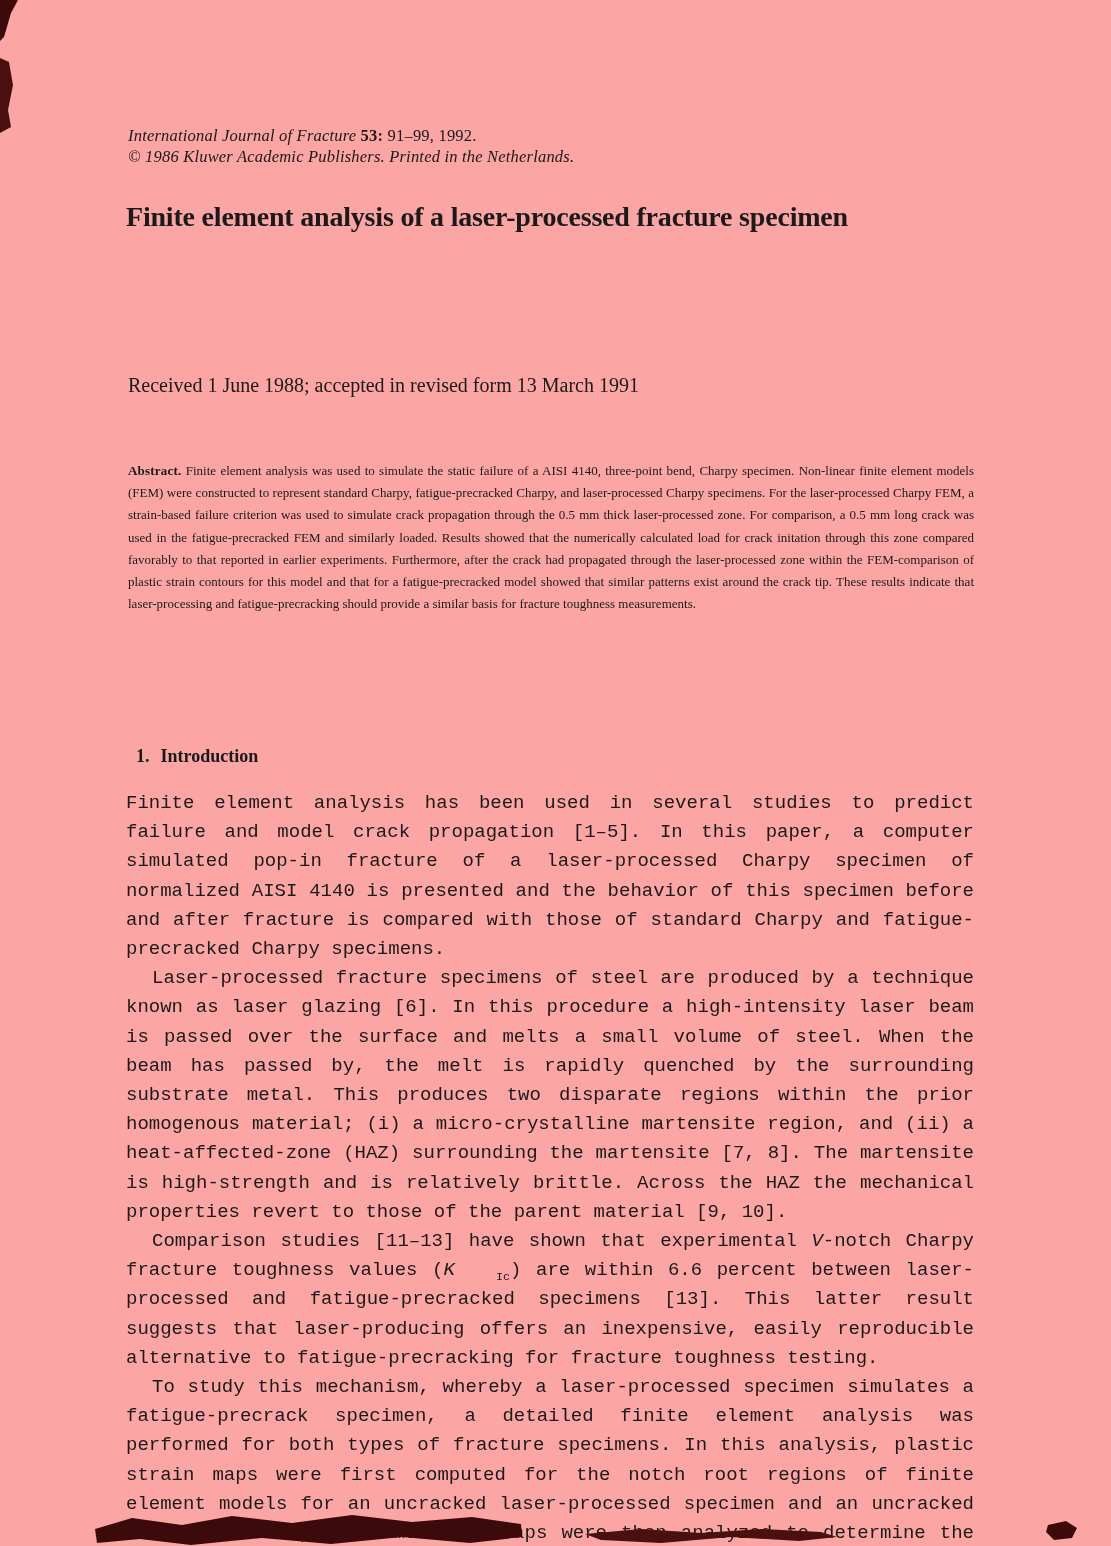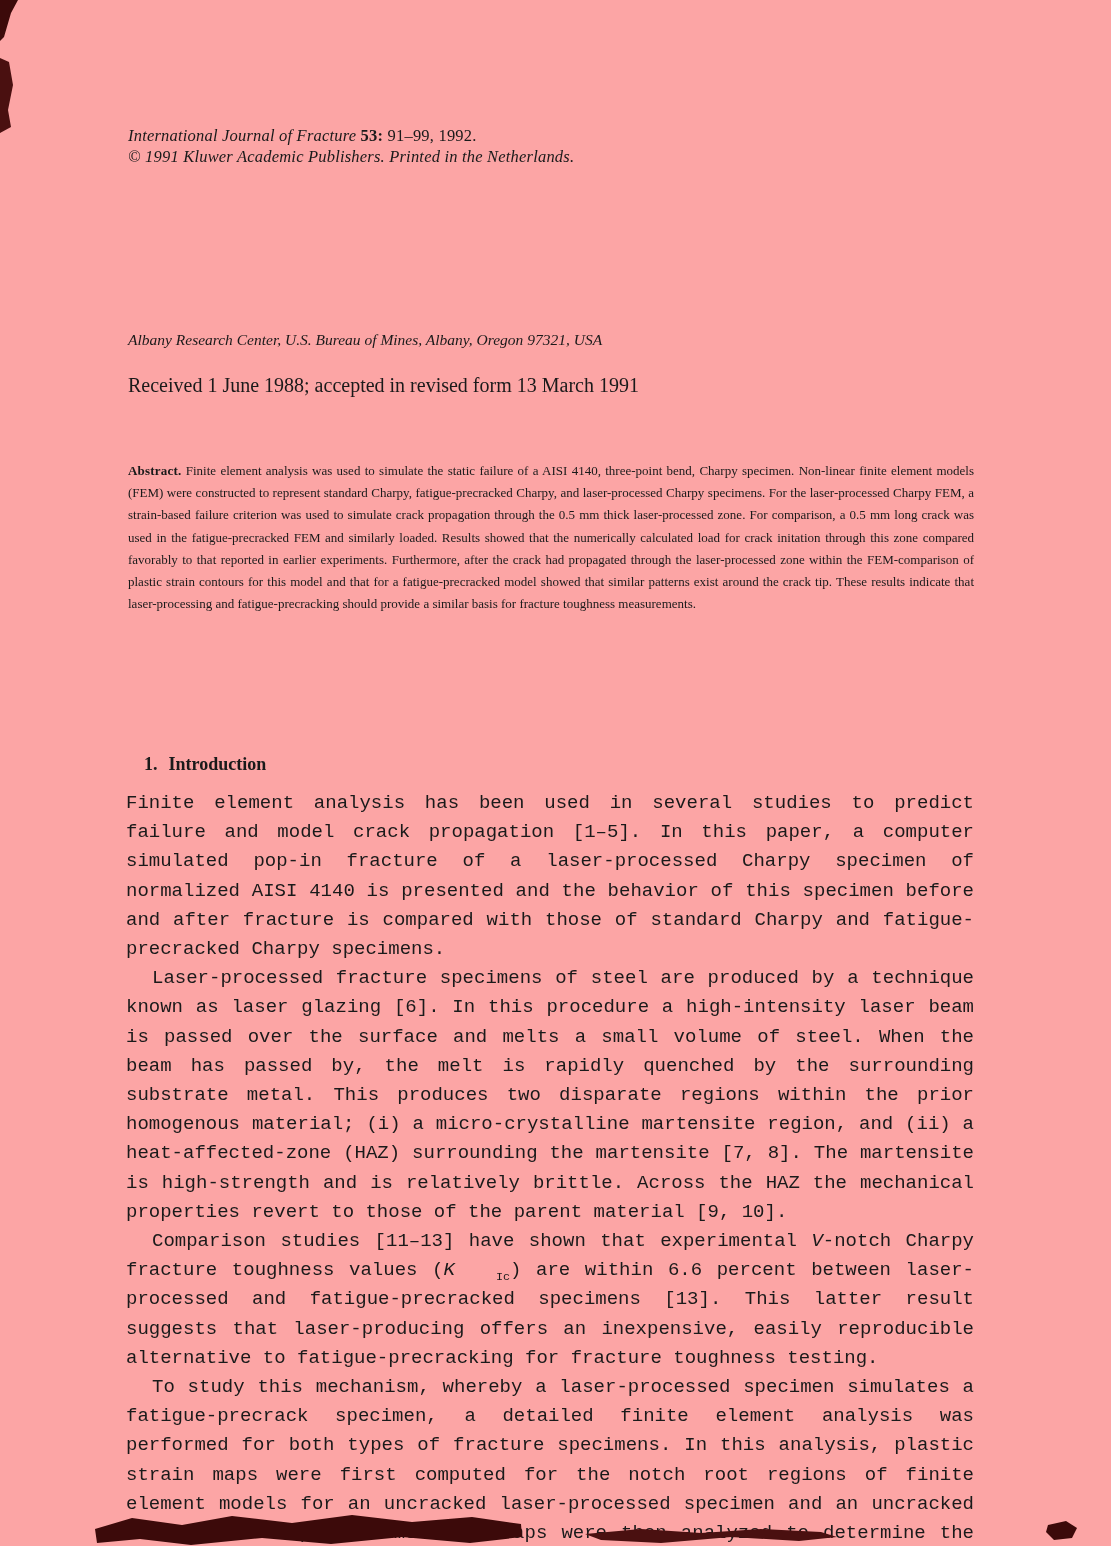--- a/index.html
+++ b/index.html
@@ -101,31 +101,31 @@
     left: 0; top: 0;
     width: 1111px; height: 1546px;
     pointer-events: none;
   }
 </style>
 </head>
 <body>
 
 <div class="page">
 
-  <div class="abs journal-head"><span>International Journal of Fracture</span> <span class="vol">53:</span> <span class="pgs">91–99, 1992.</span><br><span>© 1991 Kluwer Academic Publishers. Printed in the Netherlands.</span></div>
+  <div class="abs journal-head"><span>International Journal of Fracture</span> <span class="vol">53:</span> <span class="pgs">91–99, 1992.</span><br><span>© 1986 Kluwer Academic Publishers. Printed in the Netherlands.</span></div>
+
+  <h1 class="abs paper-title" style="margin:0;">Finite element analysis of a laser-processed fracture specimen</h1>
 
 
-
-  <div class="abs affiliation-line">Albany Research Center, U.S. Bureau of Mines, Albany, Oregon 97321, USA</div>
 
   <div class="abs received-line">Received 1 June 1988; accepted in revised form 13 March 1991</div>
 
   <p class="abs abstract" style="margin:0;"><b>Abstract.</b> <span>Finite element analysis was used to simulate the static failure of a AISI 4140, three-point bend, Charpy specimen. Non-linear finite element models (FEM) were constructed to represent standard Charpy, fatigue-precracked Charpy, and laser-processed Charpy specimens. For the laser-processed Charpy FEM, a strain-based failure criterion was used to simulate crack propagation through the 0.5 mm thick laser-processed zone. For comparison, a 0.5 mm long crack was used in the fatigue-precracked FEM and similarly loaded. Results showed that the numerically calculated load for crack initation through this zone compared favorably to that reported in earlier experiments. Furthermore, after the crack had propagated through the laser-processed zone within the FEM-comparison of plastic strain contours for this model and that for a fatigue-precracked model showed that similar patterns exist around the crack tip. These results indicate that laser-processing and fatigue-precracking should provide a similar basis for fracture toughness measurements.</span></p>
 
-  <h2 class="abs section-heading" style="margin:16px;"><span class="num">1.</span><span>Introduction</span></h2>
+  <h2 class="abs section-heading" style="margin:8px;"><span class="num">1.</span><span>Introduction</span></h2>
 
   <div class="abs body-text">
     <p class="first">Finite element analysis has been used in several studies to predict failure and model crack propagation [1–5]. In this paper, a computer simulated pop-in fracture of a laser-processed Charpy specimen of normalized AISI 4140 is presented and the behavior of this specimen before and after fracture is compared with those of standard Charpy and fatigue-precracked Charpy specimens.</p>
     <p>Laser-processed fracture specimens of steel are produced by a technique known as laser glazing [6]. In this procedure a high-intensity laser beam is passed over the surface and melts a small volume of steel. When the beam has passed by, the melt is rapidly quenched by the surrounding substrate metal. This produces two disparate regions within the prior homogenous material; (i) a micro-crystalline martensite region, and (ii) a heat-affected-zone (HAZ) surrounding the martensite [7, 8]. The martensite is high-strength and is relatively brittle. Across the HAZ the mechanical properties revert to those of the parent material [9, 10].</p>
     <p><span>Comparison studies [11–13] have shown that experimental </span><i>V</i><span>-notch Charpy fracture toughness values (</span><i>K</i><sub>Ic</sub><span>) are within 6.6 percent between laser-processed and fatigue-precracked specimens [13]. This latter result suggests that laser-producing offers an inexpensive, easily reproducible alternative to fatigue-precracking for fracture toughness testing.</span></p>
     <p>To study this mechanism, whereby a laser-processed specimen simulates a fatigue-precrack specimen, a detailed finite element analysis was performed for both types of fracture specimens. In this analysis, plastic strain maps were first computed for the notch root regions of finite element models for an uncracked laser-processed specimen and an uncracked homogenous Charpy specimen. The maps were then analyzed to determine the effects of laser processing. Next, crack propagation was modeled through the laser-processed zone in the specimen. Finally, plastic strain maps were generated and compared for a cracked laser-processed finite element model (LPFEM) and a fatigue-precracked finite element model (FPFEM).</p>
   </div>
 
   <svg class="abs artifacts" width="1111" height="1546" viewBox="0 0 1111 1546" xmlns="http://www.w3.org/2000/svg">
     <polygon points="0,0 18,0 11,13 4,37 0,41" fill="#3c0a0a"></polygon>

